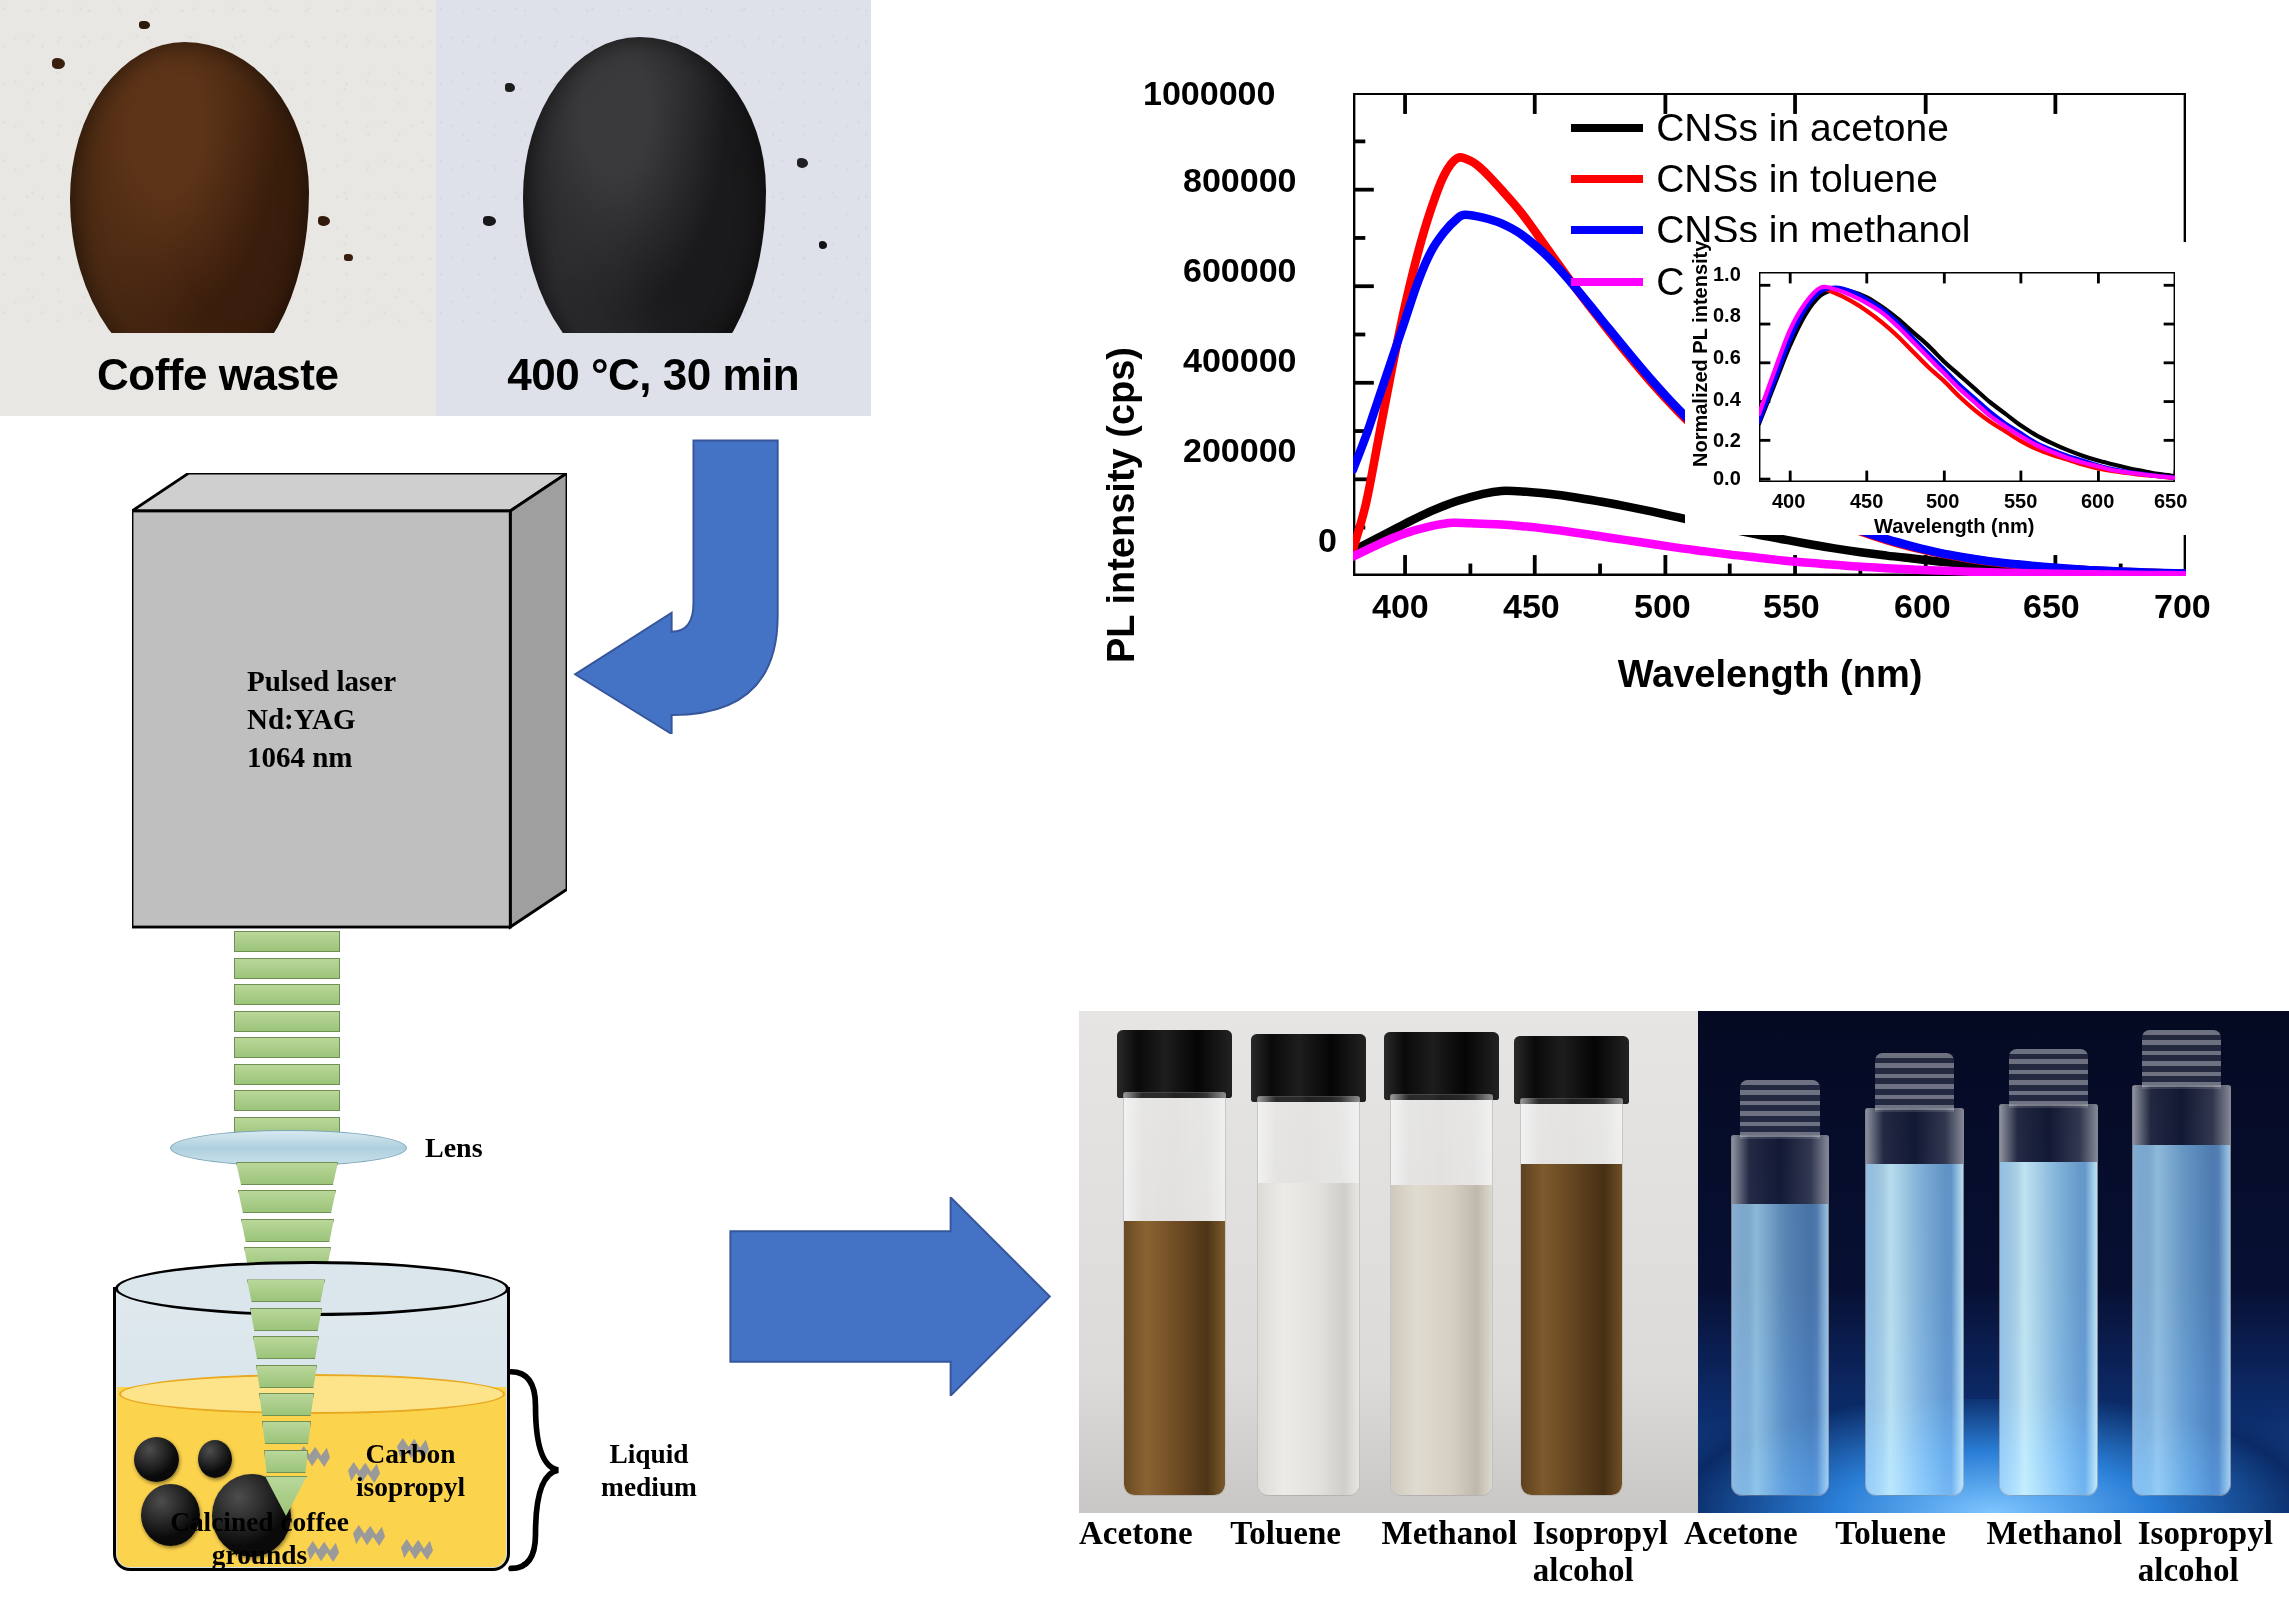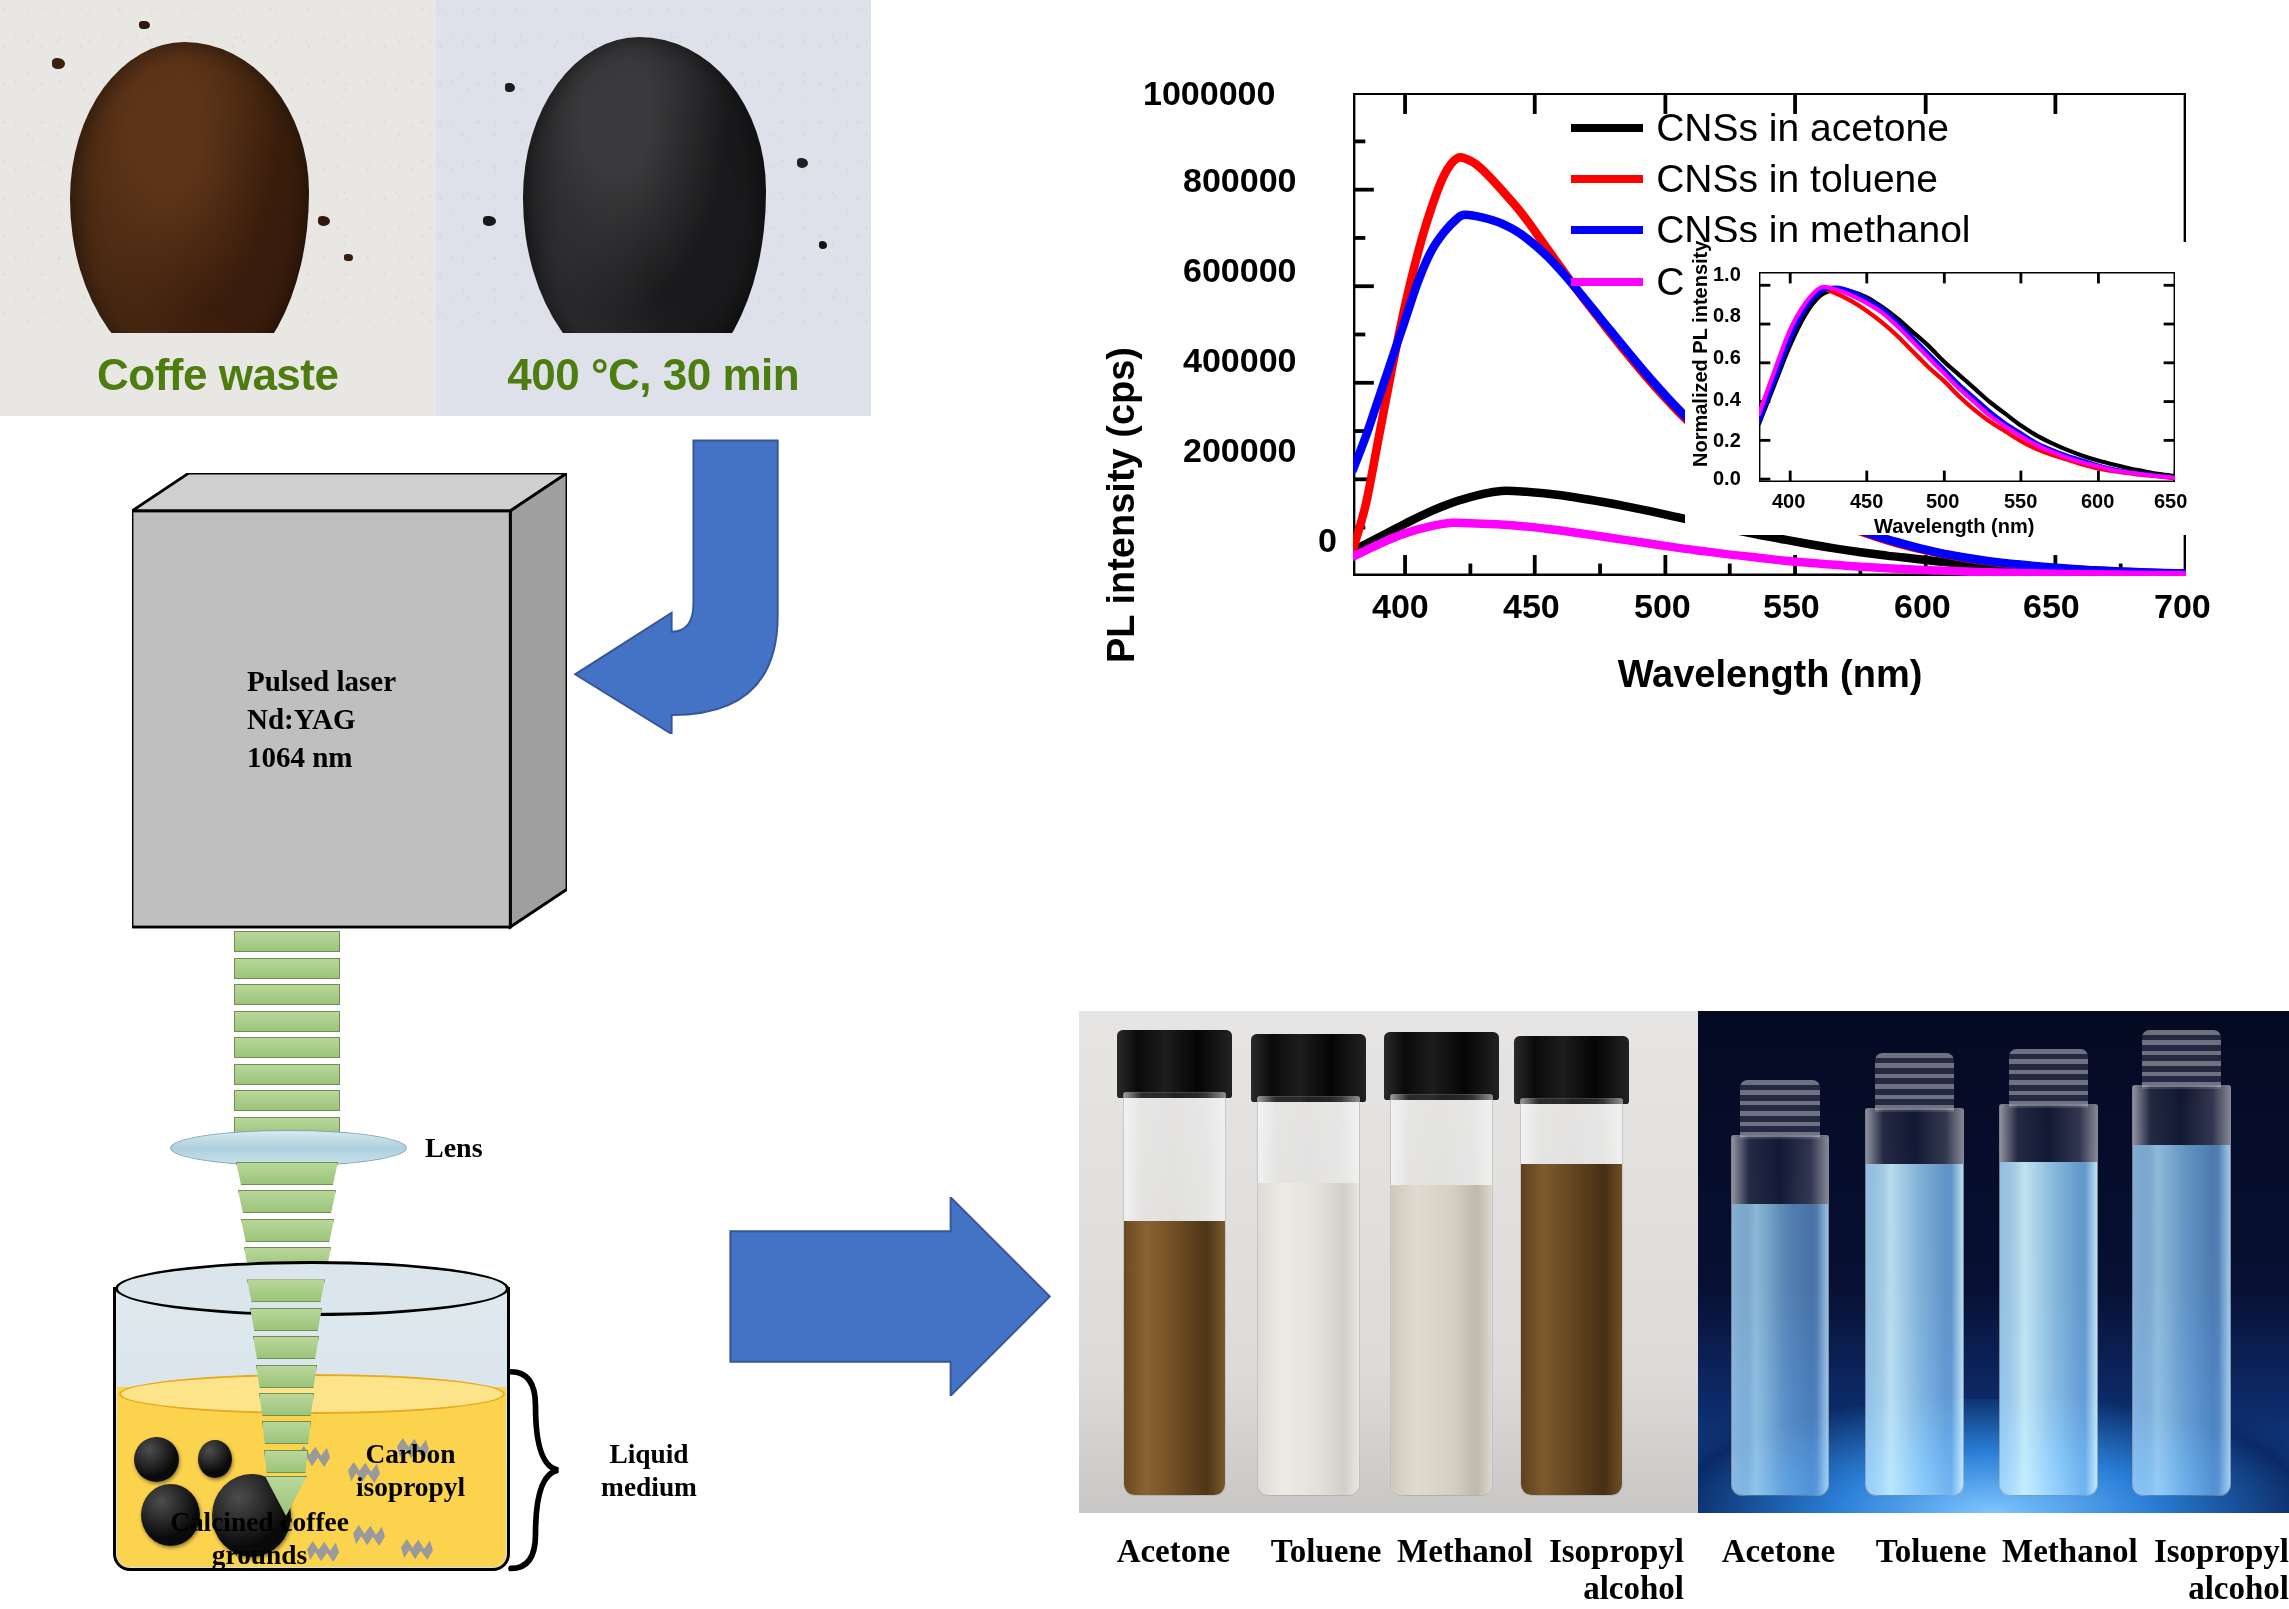--- a/index.html
+++ b/index.html
@@ -41,21 +41,21 @@
       radial-gradient(ellipse at 28% 78%, #2b2b2e 0 18%, transparent 55%),
       linear-gradient(160deg,#2b2b2e 0%,#141416 50%,#0b0b0c 100%);
     box-shadow: inset 0 0 26.5px rgba(0,0,0,.6);
   }
   .speck { position:absolute; border-radius:40% 60% 55% 45%; }
 
   .photo-caption-row { position:absolute; left:0; top:333px; width:871px; height:83px; display:flex; }
   .photo-caption {
     width:50%; height:100%;
     display:flex; align-items:center; justify-content:center;
-    font-weight:bold; font-size:44px; color:#4d7c0f;
+    font-weight:bold; font-size:44px; color:#000000;
     font-family:"Liberation Sans", sans-serif;
     letter-spacing:-0.5px;
   }
   .photo-caption.left  { background:#e8e7e3; }
   .photo-caption.right { background:#dfe1ea; }
 
   
   #curved-arrow { left:558px; top:431px; width:322px; height:303px; }
 
   
@@ -158,22 +158,22 @@
   .vial .fill { position:absolute; left:0; right:0; bottom:0; }
   .vial-neck {
     position:absolute; left:14%; right:14%; top:0; height:59px;
     background:repeating-linear-gradient(180deg, rgba(255,255,255,.42) 0 4.7px, rgba(255,255,255,.12) 4.7px 10.4px);
     border-radius:7.6px 7.6px 0 0;
   }
 
   .vial-labels { position:absolute; left:1079px; top:1514px; width:1210px; height:96px; display:flex; }
   .vial-label-group { display:flex; width:50%; }
   .vial-label {
-    flex:1; text-align:right; font-family:"Liberation Serif", serif;
-    font-weight:bold; font-size:33px; color:#000; line-height:1.12; padding-top:19px;
+    flex:1; text-align:left; font-family:"Liberation Serif", serif;
+    font-weight:bold; font-size:33px; color:#000; line-height:1.12; padding-top:1px;
   }
 </style>
 </head>
 <body>
 
 <div class="abs" id="photo-panel">
   <div class="photo-half left">
     <div class="grain-noise"></div>
     <div class="heap coffee"></div>
     <div class="speck" style="left:12%;top:14%;width:13.2px;height:10.4px;background:#3b2010;"></div>

